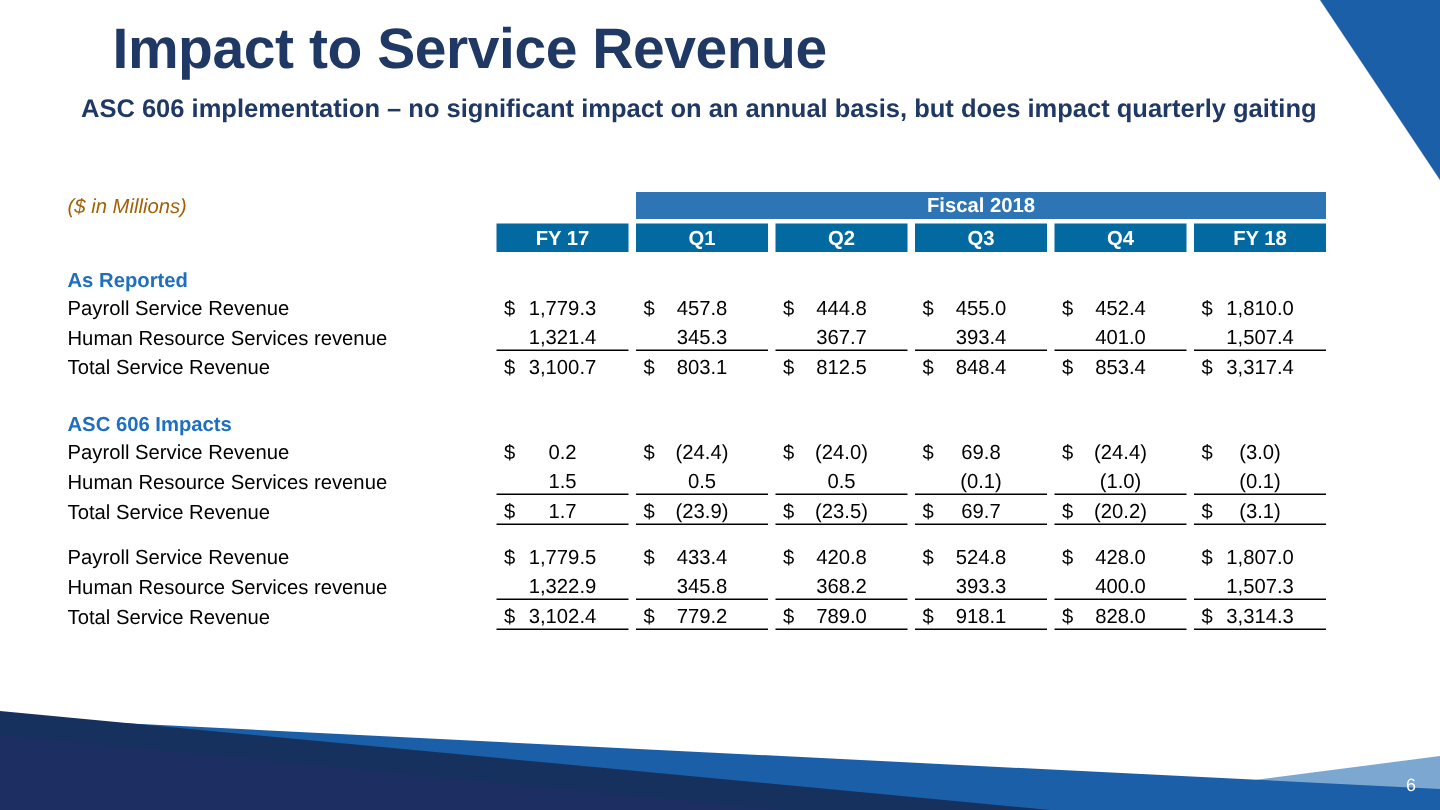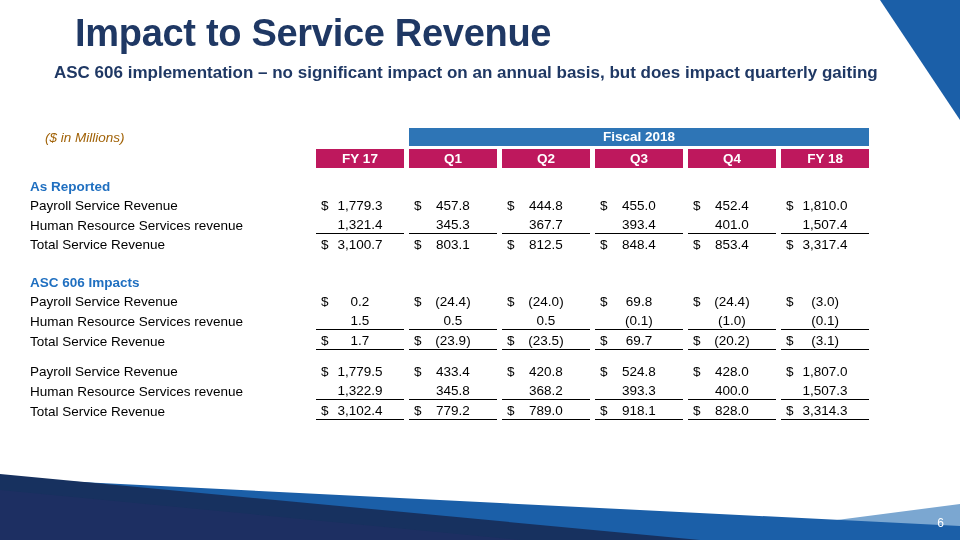--- a/index.html
+++ b/index.html
@@ -27,31 +27,31 @@
     line-height:1.33;
   }
 
   
   #units{
     position:absolute;left:45px;top:130px;
     font-size:13.5px;color:#a16207;font-style:italic;
   }
 
   
-  #table{position:absolute;left:30px;top:128px;width:820px;}
+  #table{position:absolute;left:45px;top:128px;width:820px;}
   table{border-collapse:collapse;table-layout:fixed;width:818px;}
   col.c-label{width:286px;}
   col.c-num{width:88px;}
   col.c-gap{width:5px;}
 
   td,th{padding:0;vertical-align:bottom;}
 
   
   .hd{
-    background:#be185d;color:#ffffff;
+    background:#0369a1;color:#ffffff;
     font-size:13.5px;font-weight:bold;text-align:center;
     height:19px;line-height:19px;
   }
   .hd-group{
     background:#2E75B6;color:#ffffff;
     font-size:13.5px;font-weight:bold;text-align:center;
     height:18px;line-height:18px;
   }
   .spacer-row td{height:3px;}
   .hdr-spacer{background:transparent;}

